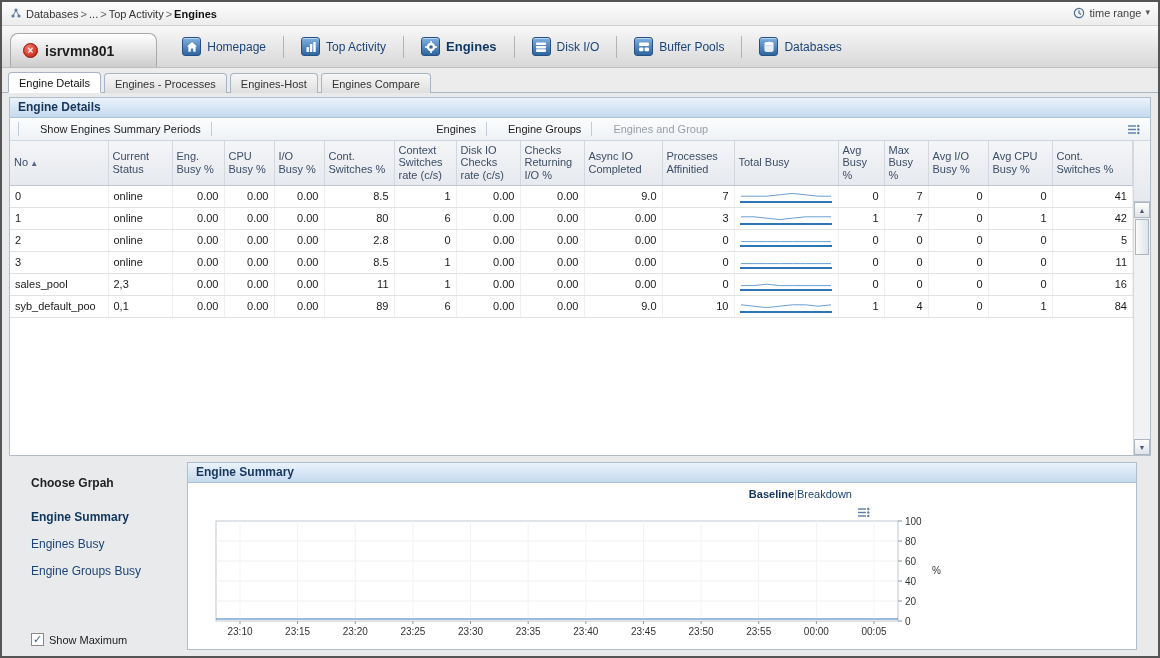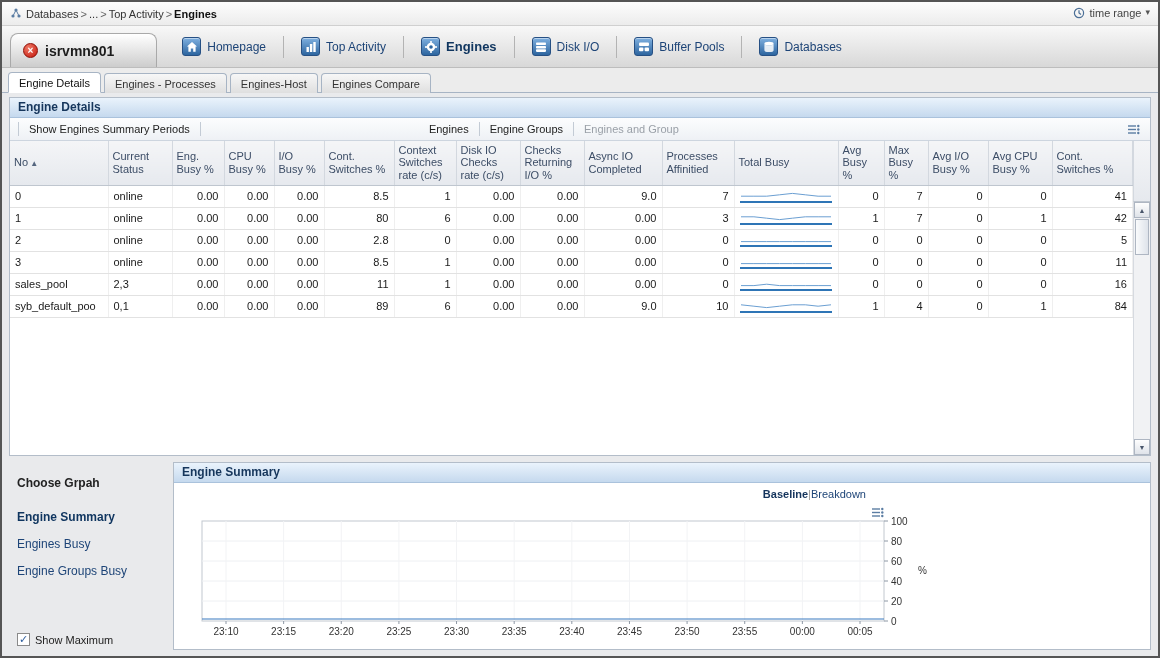--- a/index.html
+++ b/index.html
@@ -30,21 +30,21 @@
   
   .tabs-row { flex: 0 0 25px; display: flex; align-items: flex-end; padding: 0 6px; background: #ececec; border-bottom: 1px solid #a7b4c4; gap: 3px; }
   .tab { font-size: 11px; color: #333; padding: 4px 10px 3px; border: 1px solid #a7b4c4; border-bottom: none; border-radius: 4px 4px 0 0; background: linear-gradient(#f7f7f7,#dfdfdf); cursor: pointer; margin-bottom: -1px; }
   .tab.active { background: #fff; border-bottom: 1px solid #fff; color: #111; }
 
   
   .main { flex: 1; padding: 4px 7px; overflow: hidden; }
   .panel { height: 100%; display: flex; flex-direction: column; border: 1px solid #b3bdc9; background: #fff; }
   .sec-hdr { flex: 0 0 19px; line-height: 19px; background: linear-gradient(#eaf3fc,#c5d9ee); border-bottom: 1px solid #aac2dc; color: #16365c; font-size: 12px; font-weight: bold; padding: 0 8px; }
   .toolbar { flex: 0 0 23px; display: flex; align-items: center; background: linear-gradient(#fcfdfe,#eef1f5); border-bottom: 1px solid #cdd5df; padding: 0 6px; font-size: 11px; }
-  .tbtn { background: none; border: none; font: inherit; color: #222; padding: 2px 8px; cursor: pointer; white-space: nowrap; }
+  .tbtn { background: none; border: none; font: inherit; color: #222; padding: 2px 8px; cursor: pointer; white-space: nowrap; margin-left: 11px; }
   .tbtn.disabled { color: #9aa0a8; cursor: default; }
   .tsep { width: 1px; height: 14px; background: #c3cbd5; margin: 0 2px; flex: 0 0 1px; }
   .sp1 { flex: 1; } .sp2 { flex: 2; }
   .opt-ico { cursor: pointer; display: inline-flex; margin: 0 4px; }
 
   .table-zone { flex: 1; position: relative; overflow: hidden; background: #fff; }
   table.grid { border-collapse: collapse; table-layout: fixed; width: calc(100% - 17px); font-size: 11px; }
   thead tr.grp th { background: #dce0e6; color: #222; text-align: left; padding: 2px 6px; border-bottom: 1px solid #c2c8d0; border-right: 1px solid #c8cdd5; height: 17px; white-space: nowrap; overflow: hidden; font-weight: bold; }
   thead tr.grp th .grp-val { font-weight: normal; color: #222; }
   thead tr.cols th { background: linear-gradient(#f4f5f7,#e6e9ee); color: #3c4d66; font-weight: normal; text-align: left; vertical-align: middle; padding: 2px 4px; border-right: 1px solid #d3d8df; border-bottom: 1px solid #bfc6cf; height: 44px; line-height: 1.15; overflow: hidden; }
@@ -53,21 +53,21 @@
   td.num { text-align: right; }
   td.spark-cell { padding: 2px 4px; }
 
   .sb-header-fill { position: absolute; top: 0; right: 0; width: 17px; height: 61px; background: linear-gradient(#f4f5f7,#e6e9ee); border-left: 1px solid #d3d8df; border-bottom: 1px solid #bfc6cf; }
   .vscroll { position: absolute; top: 61px; right: 0; bottom: 0; width: 17px; background: #f1f2f4; border-left: 1px solid #d6dae0; display: flex; flex-direction: column; }
   .sb-btn { flex: 0 0 16px; background: linear-gradient(#fefefe,#dfe3e9); border: 1px solid #aeb6c2; font-size: 7px; color: #49566b; display: flex; align-items: center; justify-content: center; cursor: pointer; }
   .sb-btn.down { margin-top: auto; }
   .sb-thumb { height: 36px; margin: 1px; background: linear-gradient(90deg,#fafbfc,#dee3ea); border: 1px solid #aeb6c2; cursor: grab; }
 
   
-  .bottom { flex: 0 0 196px; display: flex; padding: 2px 7px 6px; gap: 6px; }
+  .bottom { flex: 0 0 196px; display: flex; padding: 2px 21px 6px; gap: 6px; }
   .left-pane { flex: 0 0 158px; display: flex; flex-direction: column; padding: 14px 4px 4px 8px; }
   .lp-title { font-size: 12px; font-weight: bold; color: #222; margin-bottom: 20px; }
   .lp-item { font-size: 12px; color: #1d4477; margin-bottom: 13px; cursor: pointer; }
   .lp-item.active { font-weight: bold; color: #0f355f; }
   .lp-check { margin-top: auto; display: flex; align-items: center; gap: 5px; font-size: 11px; color: #222; cursor: pointer; }
   .cbox { width: 13px; height: 13px; border: 1px solid #8a8a8a; background: #fff; color: #2f5f9e; font-size: 11px; font-weight: bold; display: flex; align-items: center; justify-content: center; line-height: 1; }
 
   .right-pane { flex: 1; display: flex; flex-direction: column; border: 1px solid #b3bdc9; background: #fff; }
   .chart-body { flex: 1; position: relative; }
   .chart-links { position: absolute; top: 5px; right: 284px; font-size: 11px; display: flex; align-items: center; }

